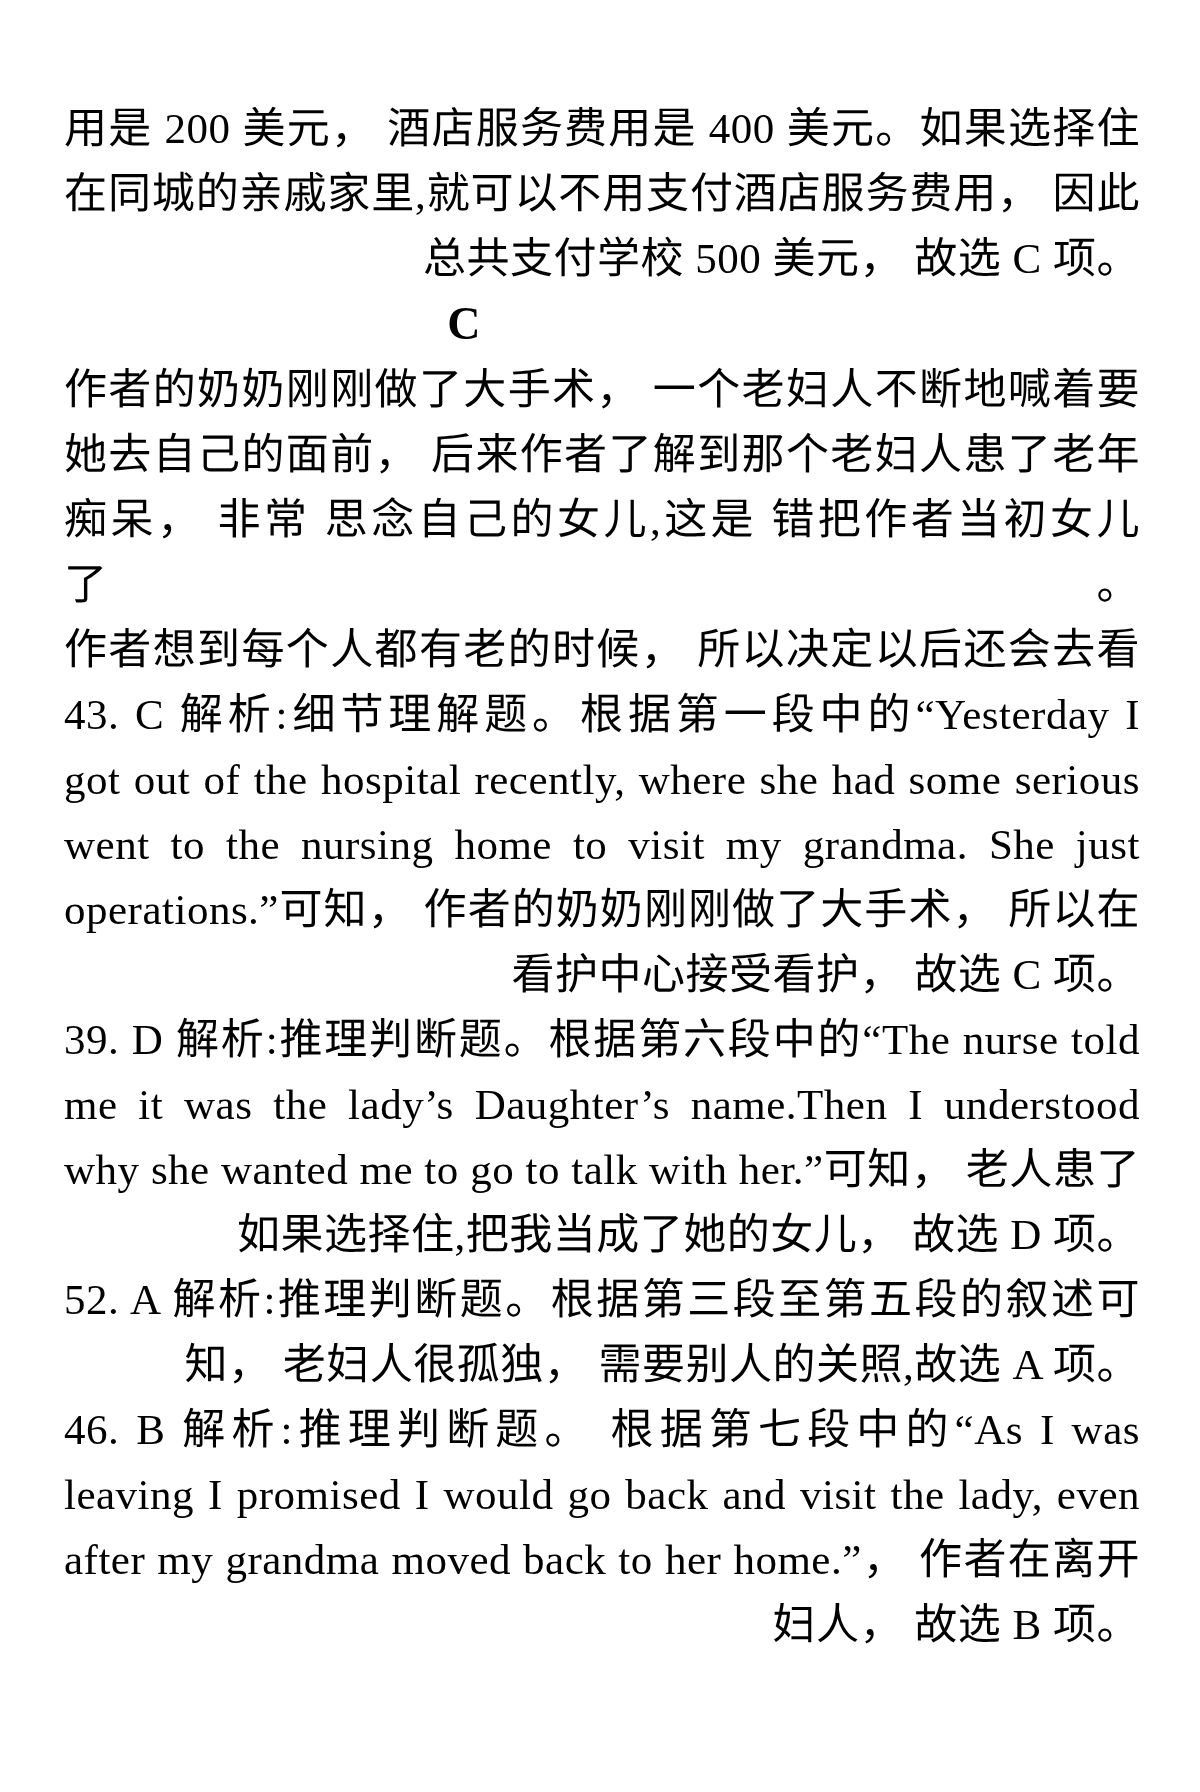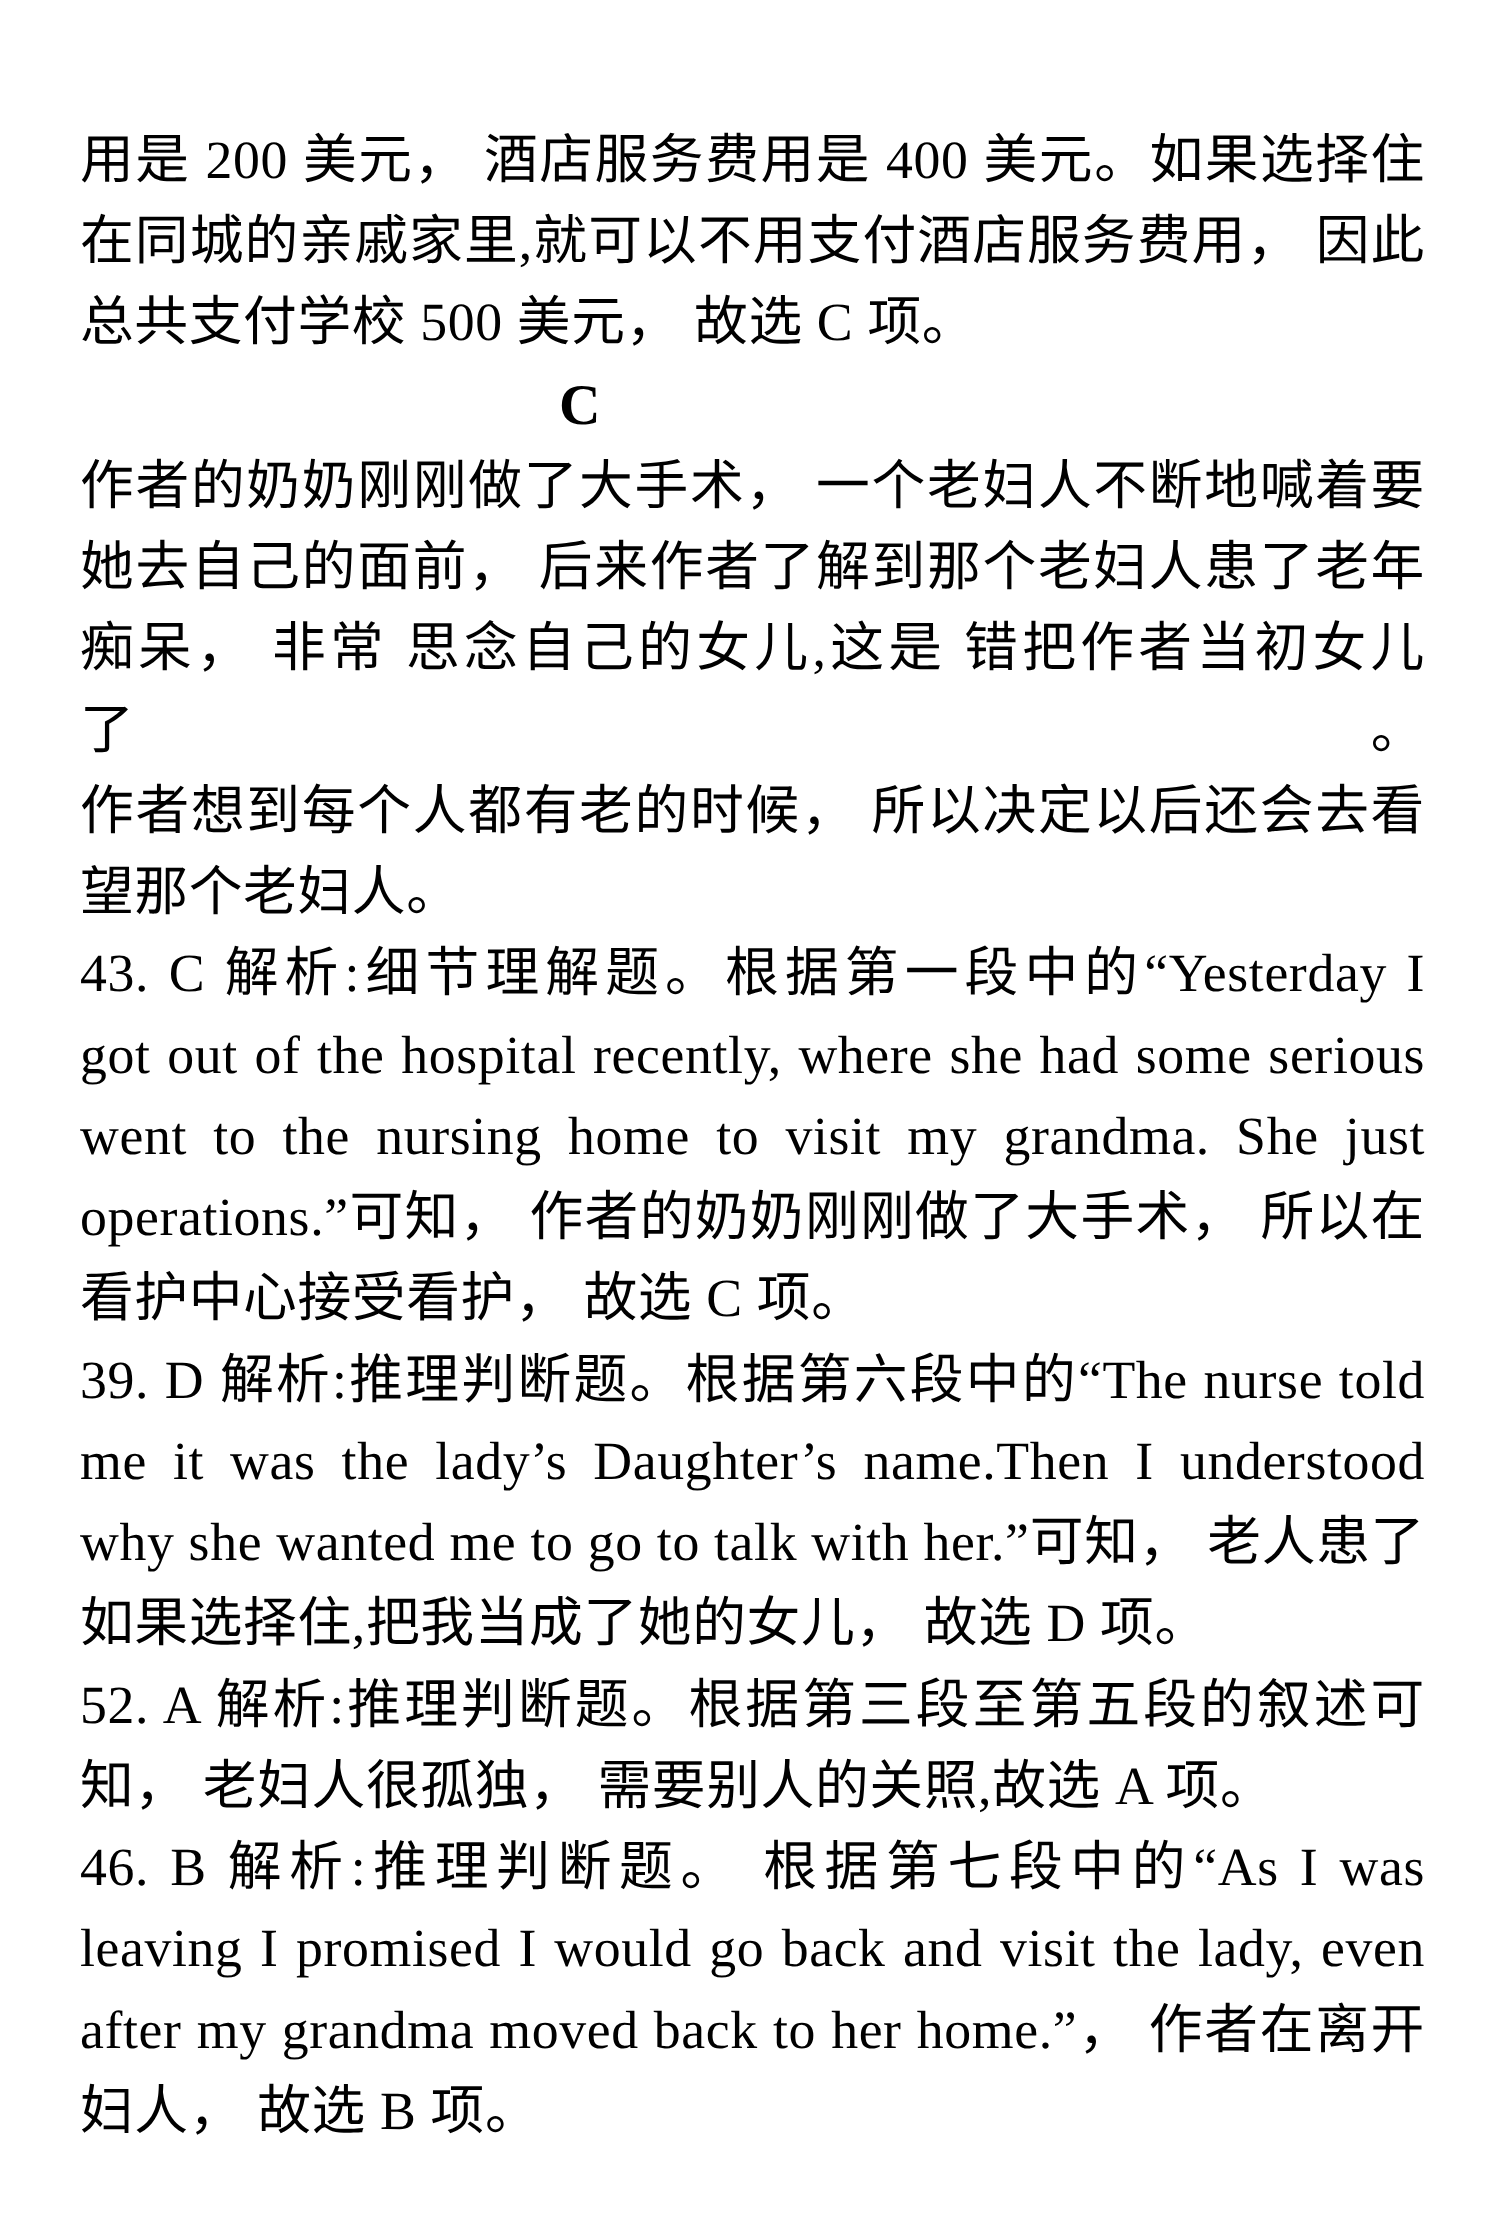--- a/index.html
+++ b/index.html
@@ -23,21 +23,21 @@
   }
   .paragraph {
     margin: 0;
     padding: 0;
   }
   .line {
     font-size: 43px;
     line-height: 65px;
     letter-spacing: 0.5px;
     white-space: nowrap;
-    text-align: left;
+    text-align: right;
   }
   
   .line.fill {
     white-space: normal;
     text-align: justify;
     text-align-last: justify;
     text-justify: inter-character;
   }
   .paragraph.heading .line {
     font-weight: bold;
@@ -59,21 +59,20 @@
         <div class="line">总共支付学校 500 美元， 故选 C 项。</div>
       </div>
       <div class="paragraph heading">
         <div class="line">C</div>
       </div>
       <div class="paragraph body">
         <div class="line fill">作者的奶奶刚刚做了大手术， 一个老妇人不断地喊着要</div>
         <div class="line fill">她去自己的面前， 后来作者了解到那个老妇人患了老年</div>
         <div class="line fill">痴呆， 非常 思念自己的女儿,这是 错把作者当初女儿了。</div>
         <div class="line fill">作者想到每个人都有老的时候， 所以决定以后还会去看</div>
-        <div class="line">望那个老妇人。</div>
       </div>
       <div class="paragraph body">
         <div class="line fill">43. C 解析:细节理解题。根据第一段中的“Yesterday I</div>
         <div class="line fill">got out of the hospital recently, where she had some serious</div>
         <div class="line fill">went to the nursing home to visit my grandma. She just</div>
         <div class="line fill">operations.”可知， 作者的奶奶刚刚做了大手术， 所以在</div>
         <div class="line">看护中心接受看护， 故选 C 项。</div>
       </div>
       <div class="paragraph body">
         <div class="line fill">39. D 解析:推理判断题。根据第六段中的“The nurse told</div>

